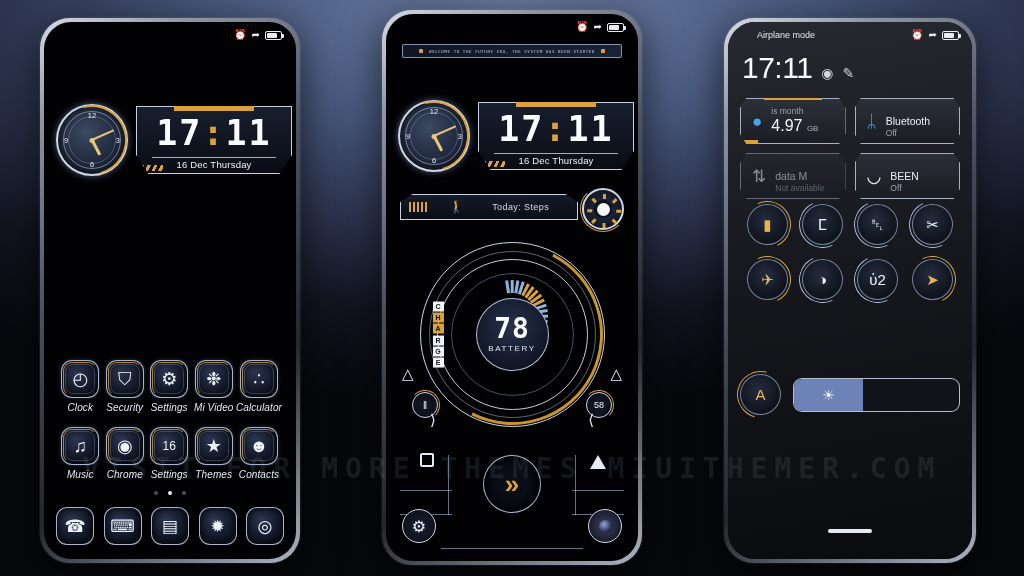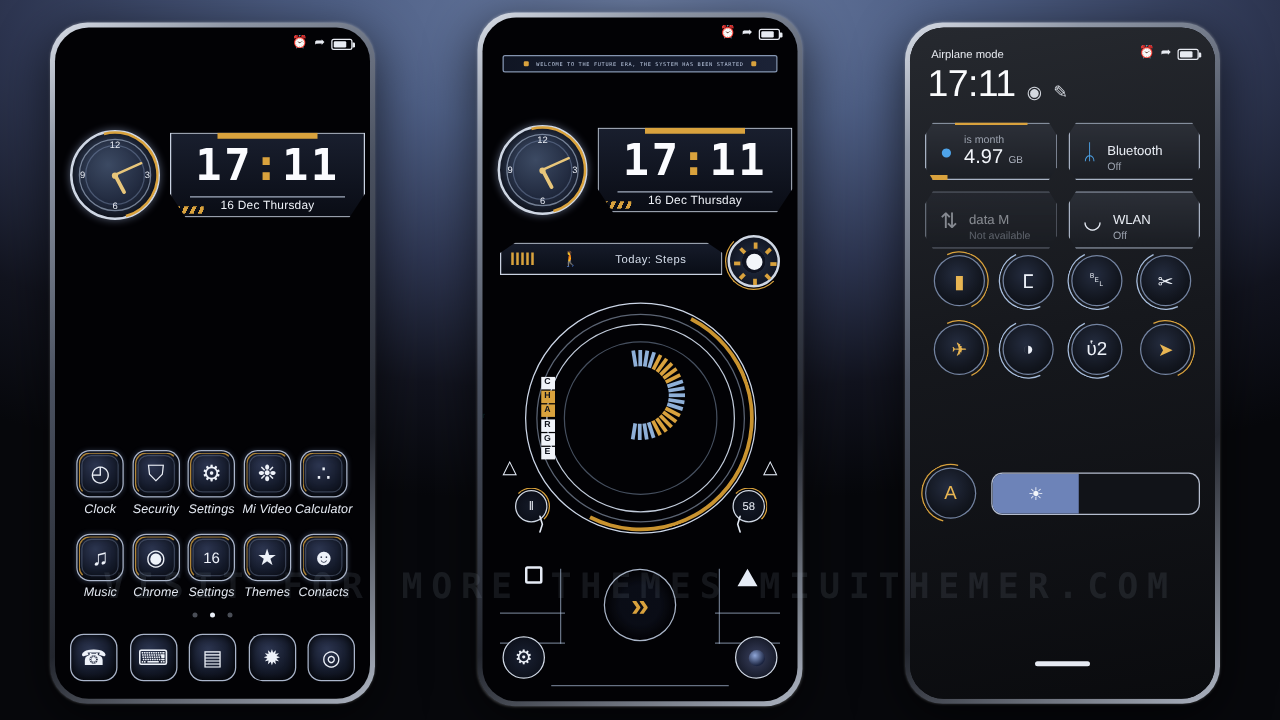--- a/index.html
+++ b/index.html
@@ -240,21 +240,21 @@
     background:radial-gradient(circle,#1a2133 0%,#080b13 100%);border:1.5px solid #cfd7e4;
     display:flex;align-items:center;justify-content:center;color:#eef2f9;font-size:16px;}
   .navcam{position:absolute;right:16px;bottom:18px;width:34px;height:34px;border-radius:50%;
     background:radial-gradient(circle,#3a4160 0%,#0a0d16 100%);border:1.5px solid #cfd7e4;
     display:flex;align-items:center;justify-content:center;}
   .navcam::after{content:"";width:13px;height:13px;border-radius:50%;background:radial-gradient(circle at 38% 34%,#8fa6d8,#1b2440 70%);}
   .hudline{position:absolute;background:rgba(185,205,235,.55);}
 
   
   .shade{position:absolute;inset:0;background:linear-gradient(170deg,#26292f 0%,#16181d 45%,#0a0b0e 100%);}
-  .shade-top{position:absolute;top:0;left:4px;right:0;height:26px;display:flex;align-items:flex-end;padding:0 13px;gap:5px;}
+  .shade-top{position:absolute;top:0;left:16px;right:0;height:26px;display:flex;align-items:center;padding:0 13px;gap:5px;}
   .apmode{color:#e6e9ef;font-size:9px;flex:1;}
   .timerow{position:absolute;top:32px;left:14px;right:12px;display:flex;align-items:flex-end;gap:9px;}
   .bigtime{color:#fafbfd;font-size:30px;font-weight:300;line-height:28px;letter-spacing:-.5px;}
   .bigdate{color:#c9cdd6;font-size:10px;padding-bottom:3px;flex:1;}
   .shade-ic{color:#d3d7de;font-size:14px;line-height:1;padding-bottom:2px;}
 
   .tiles{position:absolute;top:76px;left:12px;right:12px;display:grid;grid-template-columns:1fr 1fr;gap:9px;}
   .tile{
     height:46px;position:relative;display:flex;align-items:center;gap:9px;padding:0 11px;
     background:linear-gradient(180deg,rgba(48,52,61,.75),rgba(26,29,35,.8));
@@ -518,20 +518,24 @@
           <i class="g" style="transform: translateX(-50%) rotate(117deg);"></i>
           <i class="g" style="transform: translateX(-50%) rotate(126deg);"></i>
           <i class="g" style="transform: translateX(-50%) rotate(135deg);"></i>
           <i class="g" style="transform: translateX(-50%) rotate(144deg);"></i>
           <i class="g" style="transform: translateX(-50%) rotate(153deg);"></i>
           <i style="transform: translateX(-50%) rotate(162deg);"></i>
           <i style="transform: translateX(-50%) rotate(171deg);"></i>
           <i style="transform: translateX(-50%) rotate(180deg);"></i>
           <i style="transform: translateX(-50%) rotate(189deg);"></i>
         </div>
+      <div class="bd-core">
+        <div class="bd-num">78</div>
+        <div class="bd-lab">BATTERY</div>
+      </div>
       <div class="charge" id="charge-col">
           <b>C</b>
           <b class="a">H</b>
           <b class="a">A</b>
           <b>R</b>
           <b>G</b>
           <b>E</b>
         </div>
     </div>
 
@@ -604,21 +608,21 @@
         <div class="tile dim">
           <span class="tic">⇅</span>
           <div class="ttxt">
             <div class="t1">data        M</div>
             <div class="t2">Not available</div>
           </div>
         </div>
         <div class="tile">
           <span class="tic">◡</span>
           <div class="ttxt">
-            <div class="t1">WLAN</div>
+            <div class="t1">BEEN</div>
             <div class="t2">Off</div>
           </div>
         </div>
       </div>
     <div class="toggles" id="toggles">
         <div class="tgl gold">
           <span class="ga"></span>
           <span>▮</span>
         </div>
         <div class="tgl">

